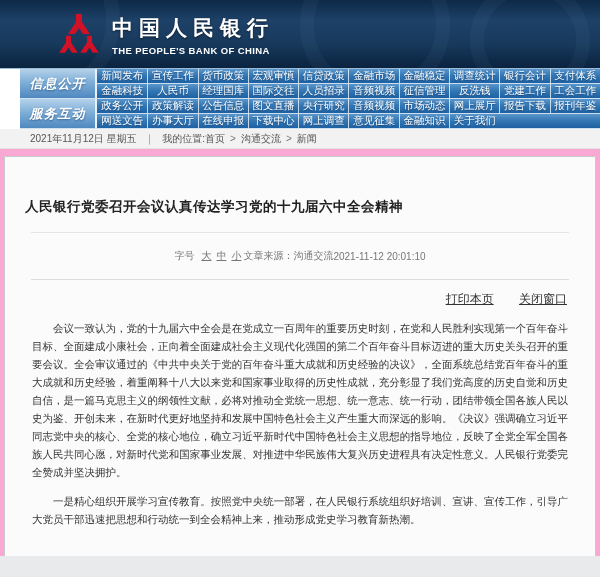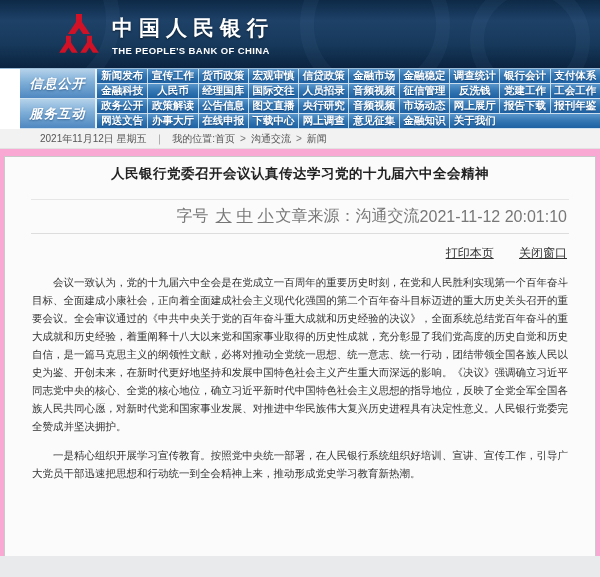--- a/index.html
+++ b/index.html
@@ -26,40 +26,40 @@
   .main-nav { background:#ffffff;padding-left:20px; }
   .nav-section { display:flex; height:30px; border-bottom:1px solid #cfe0ef; }
   .nav-label { flex:0 0 77px; display:flex; align-items:center; justify-content:center;
     background:linear-gradient(180deg,#b5d2ea 0%,#7fafd8 45%,#4f88c0 100%);
     color:#ffffff; font-size:13px; font-weight:bold; font-style:italic; letter-spacing:1px;
     text-shadow:0 1px 2px rgba(20,60,110,.6); border-right:2px solid #e8f1f9; cursor:pointer; }
   .nav-rows { flex:1; display:flex; flex-direction:column; }
   .nav-row { flex:1; display:flex; background:linear-gradient(180deg,#5a97cc 0%,#3578b4 45%,#1e61a3 100%); }
   .nav-row + .nav-row { border-top:1px solid rgba(235,244,250,.85); }
   .nav-cell { flex:0 0 10%; display:flex; align-items:center; justify-content:center;
-    color:#ffffff; font-size:10.5px; font-weight:bold; white-space:nowrap; cursor:pointer;
+    color:#ffffff; font-size:10.5px; font-weight:normal; white-space:nowrap; cursor:pointer;
     text-shadow:0 1px 1px rgba(10,40,80,.5); }
   .nav-cell + .nav-cell { border-left:1px solid rgba(235,244,250,.8); }
   .nav-fill { flex:1; }
 
   
   .breadcrumb-bar { height:20px; background:#f2f2f2; border-bottom:1px solid #e2e2e2;
-    display:flex; align-items:center; padding-left:40px; font-size:10px; color:#555; }
+    display:flex; align-items:center; padding-left:30px; font-size:10px; color:#555; }
   .breadcrumb-bar .pipe { margin:0 8px; color:#888; }
   .crumb { color:#555; text-decoration:none; cursor:pointer; }
   .crumb-sep { margin:0 5px; color:#777; }
 
   
   .content-panel { margin:7px 4px 0; background:#fbfbfb; border:1px solid #c9c9c9;
     height:500px; overflow:hidden; }
-  .article-title { text-align:center; font-size:13.5px; font-weight:bold; color:#222;
-    padding:8px 20px 16px; letter-spacing:0.5px; }
-  .meta-row { display:flex; justify-content:flex-end; align-items:center;
-    margin:0 26px; padding:6px 2px; border-top:1px solid #e6e6e6; border-bottom:1px solid #ddd;
-    font-size:16px; color:#777; }
+  .article-title { font-size:13.5px; font-weight:bold; color:#222;
+    padding:41px 20px 16px; letter-spacing:0.5px; }
+  .meta-row { display:flex; justify-content:center; align-items:center;
+    margin:0 26px; padding:16px 2px; border-top:1px solid #e6e6e6; border-bottom:1px solid #ddd;
+    font-size:10px; color:#777; }
   .meta-left span { margin-right:2px; }
   .fs-link { color:#777; text-decoration:underline; margin-left:5px; cursor:pointer; }
   .actions-row { text-align:right; margin:11px 28px 4px; font-size:12px; }
   .actions-row a { color:#333; text-decoration:underline; margin-left:22px; cursor:pointer; }
   .article-body { margin:8px 27px 0; }
   .para { font-size:10.5px; line-height:18px; color:#333; text-indent:2em;
     margin:11px 0; text-align:justify; }
 </style>
 </head>
 <body>

